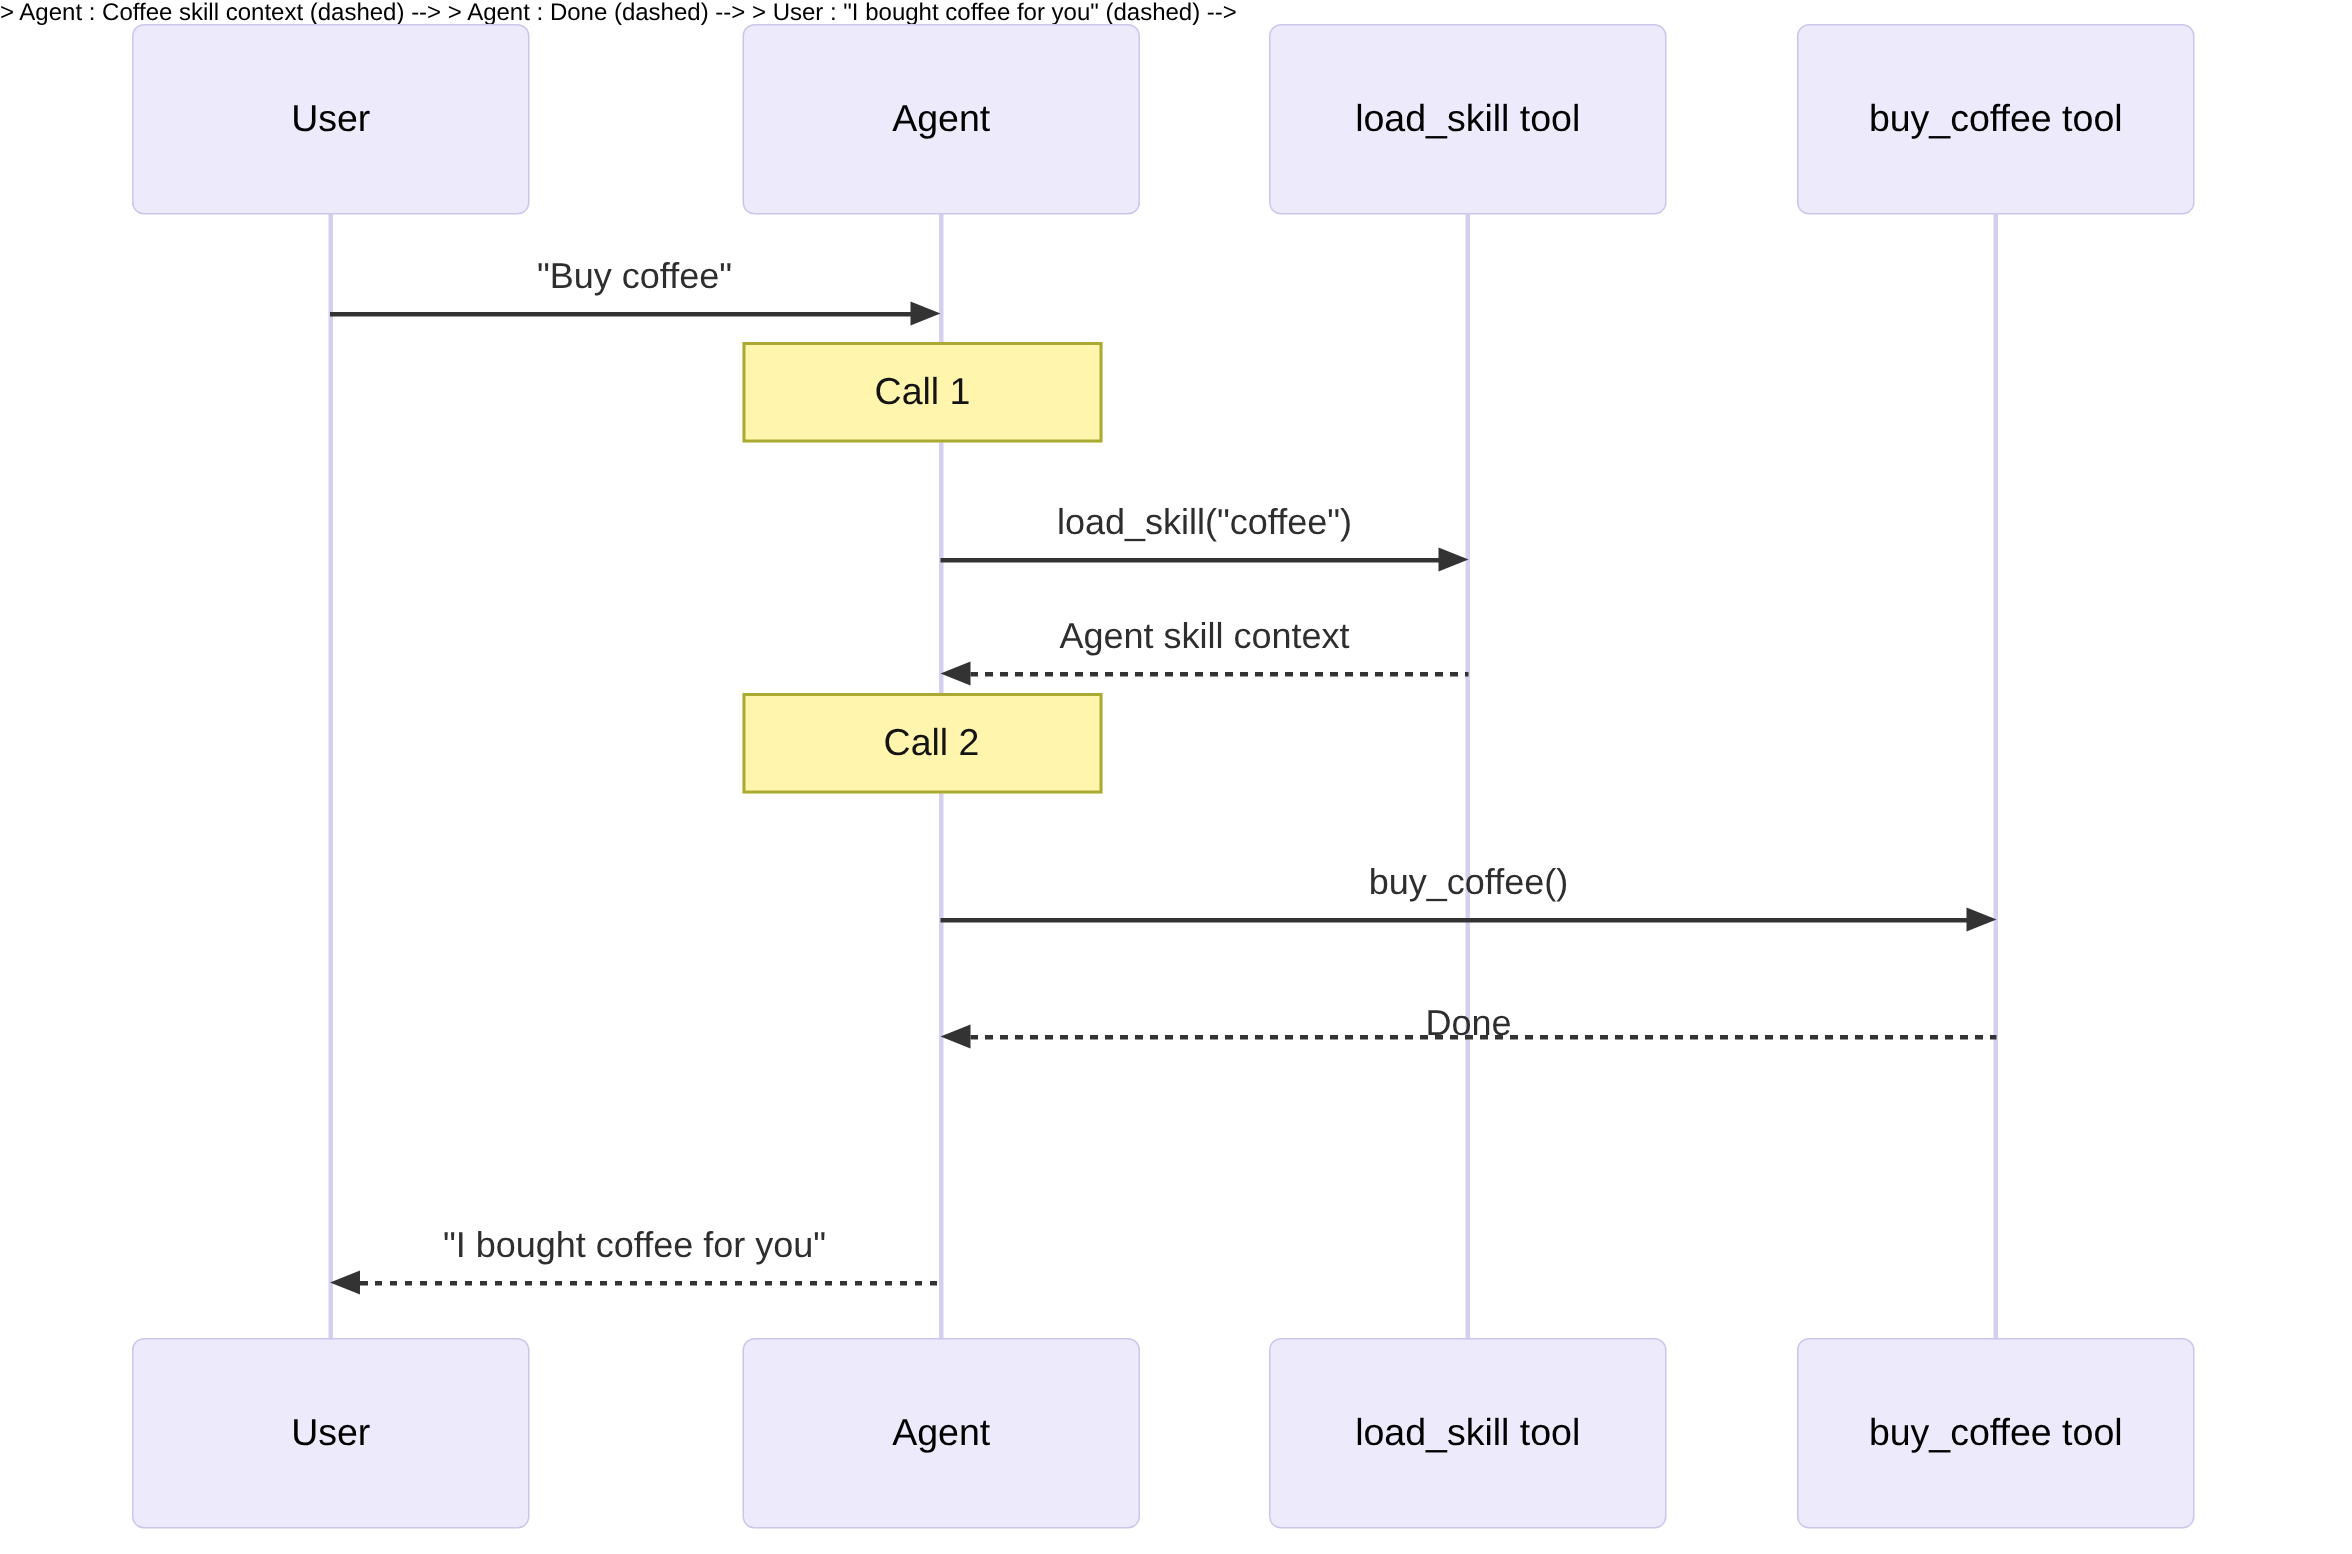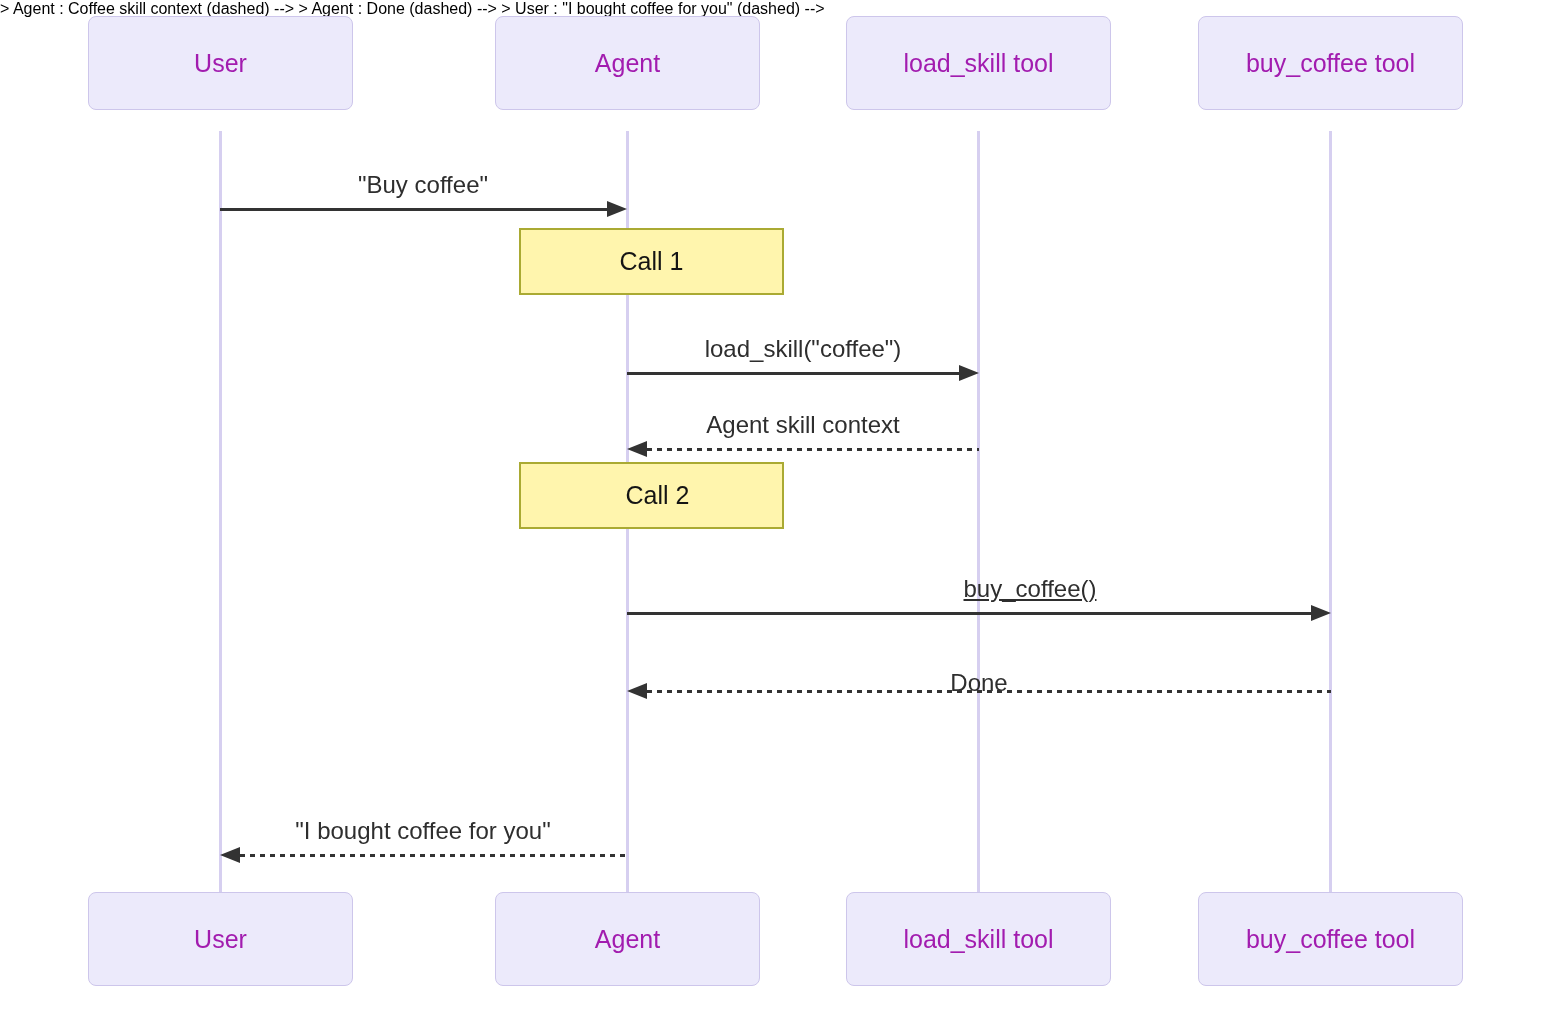--- a/index.html
+++ b/index.html
@@ -12,29 +12,29 @@
     position: relative;
     width: 1568px;
     height: 1036px;
     background: #ffffff;
     overflow: hidden;
   }
   
   .pbox {
     position: absolute;
     width: 265px;
-    height: 94px;
+    height: 127px;
     background: #eceafb;
     border: 1px solid #cdc6eb;
     border-radius: 8px;
     display: flex;
     align-items: center;
     justify-content: center;
     font-size: 25px;
-    color: #a21caf;
+    color: #000000;
     box-sizing: border-box;
   }
   
   .lifeline {
     position: absolute;
     top: 131px;
     height: 761px;
     width: 3px;
     background: #d6cff0;
   }
@@ -63,31 +63,30 @@
     transform: translateX(-50%);
     white-space: nowrap;
     font-size: 24px;
     line-height: 30px;
     color: #2e2e2e;
   }
   
   .note {
     position: absolute;
     left: 495px;
-    width: 265px;
+    width: 240px;
     height: 67px;
     background: #fff5ad;
     border: 2px solid #aaaa33;
     display: flex;
     align-items: center;
     justify-content: center;
     font-size: 25px;
     color: #141414;
     box-sizing: border-box;
-    margin-left: 24px;
   }
 </style>
 </head>
 <body>
 
 <div class="stage">
 
   
   <div class="lifeline" style="left:219px;"></div>
   <div class="lifeline" style="left:626px;"></div>
@@ -127,21 +126,21 @@
   <div class="mlabel" style="left:803px; top:410px;">Agent skill context</div>
   <div class="mline dashed" style="left:647px; top:448px; width:332px;"></div>
   <div class="arr left" style="left:627px; top:441px;"></div>
 
   
   <div class="note" style="top:462px;padding-left:12px;">
     <span>Call 2</span>
   </div>
 
   
-  <div class="mlabel" style="left:1030px; top:574px;text-decoration:underline;">buy_coffee()</div>
+  <div class="mlabel" style="left:979px; top:574px;">buy_coffee()</div>
   <div class="mline" style="left:627px; top:612px; width:688px;"></div>
   <div class="arr right" style="left:1311px; top:605px;"></div>
 
   &gt; Agent : Done (dashed) --&gt;
   <div class="mlabel" style="left:979px; top:668px;">Done</div>
   <div class="mline dashed" style="left:647px; top:690px; width:684px;"></div>
   <div class="arr left" style="left:627px; top:683px;"></div>
 
   
 

